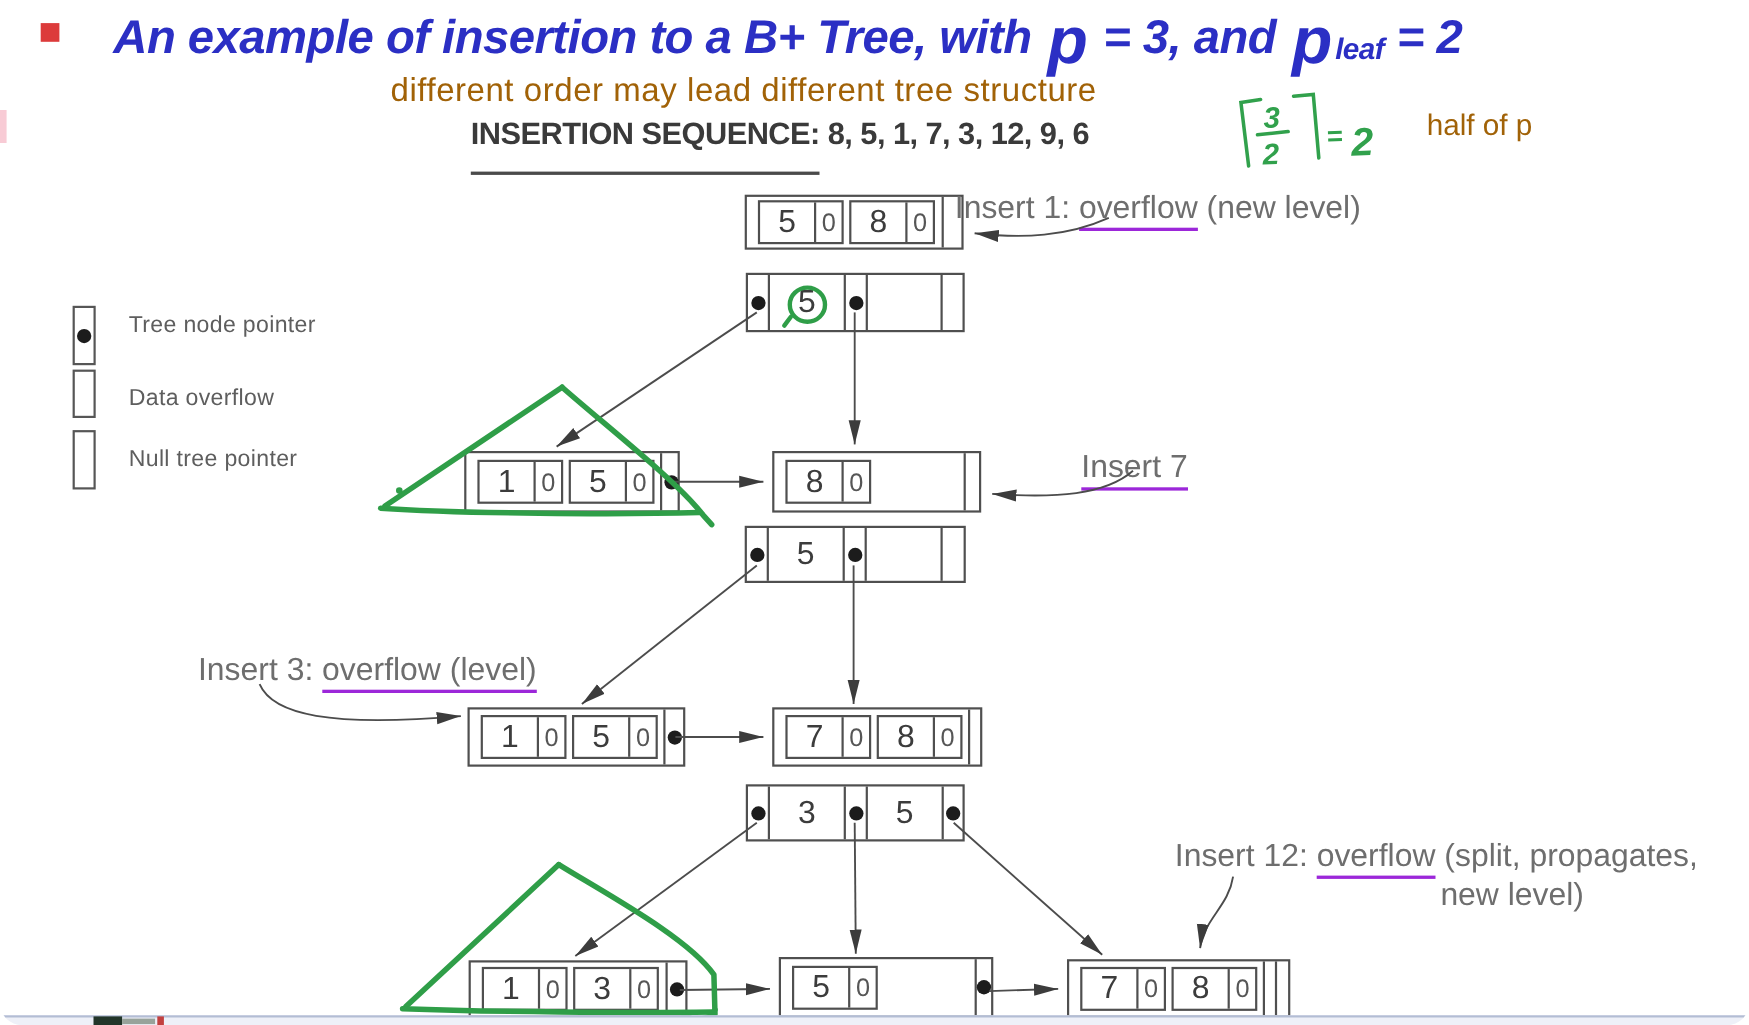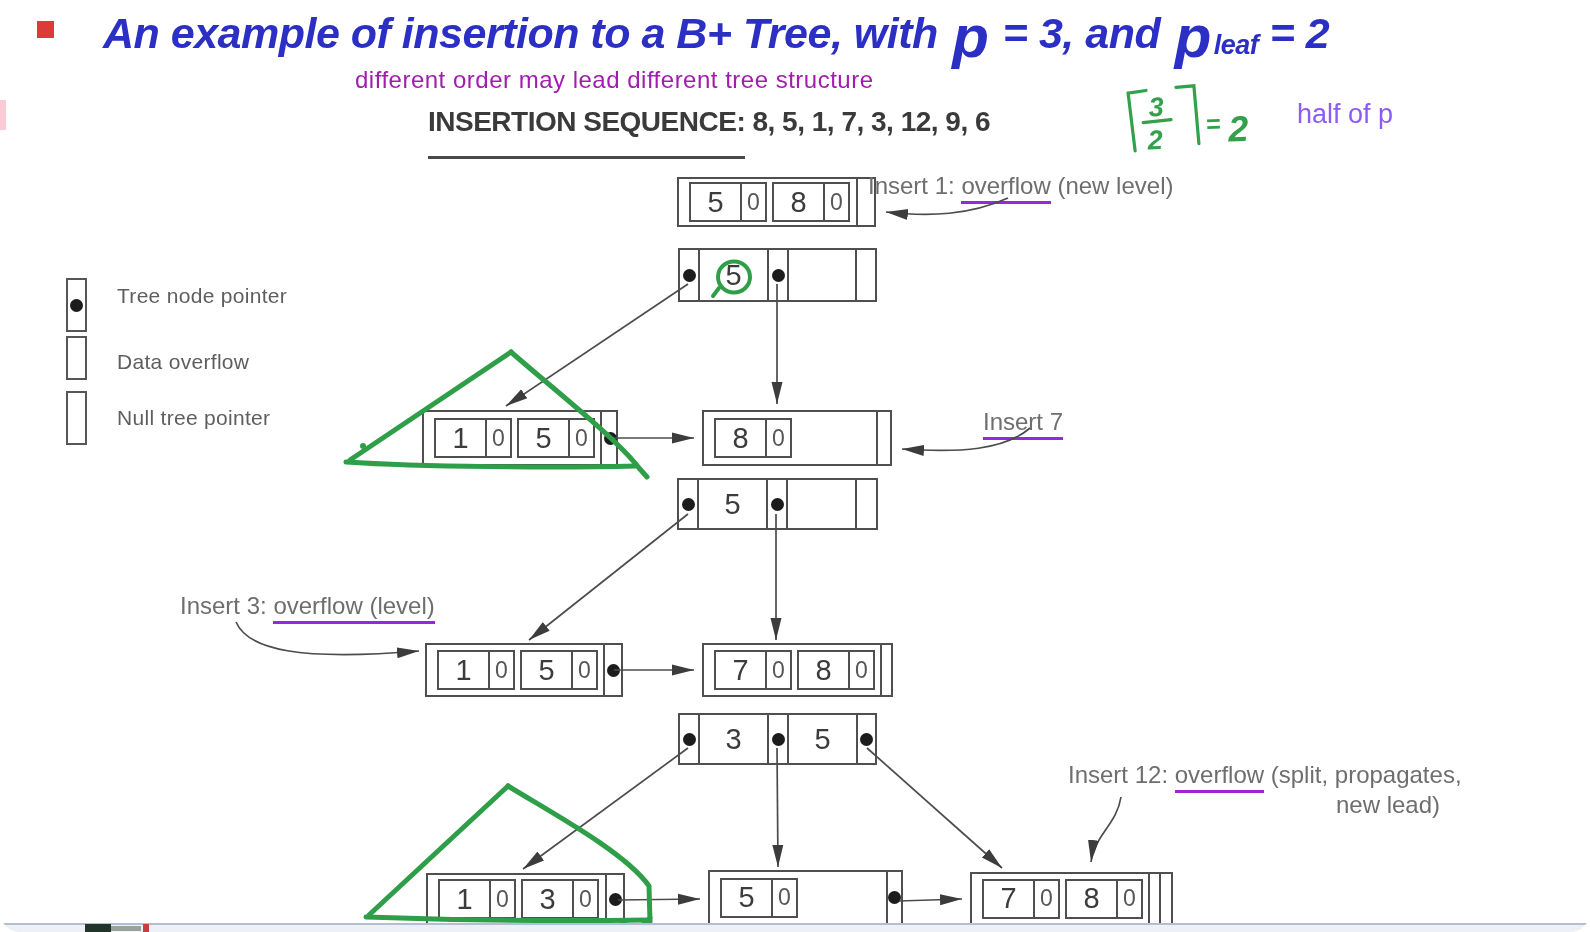--- a/index.html
+++ b/index.html
@@ -6,24 +6,24 @@
   .stage{position:relative;width:1590px;height:932px;background:#ffffff;overflow:hidden;
          font-family:"Liberation Sans",sans-serif;border-radius:20px;}
   .abs{position:absolute;}
 
   
   .bullet{left:37px;top:21px;width:17px;height:17px;background:#dc3b3b;}
   .title{left:103px;top:2px;font-size:43px;font-style:italic;font-weight:bold;color:#2b2fc4;
          white-space:nowrap;letter-spacing:-0.5px;}
   .bigp{font-size:60px;vertical-align:-9px;margin:0 3px;}
   .subp{font-size:27px;vertical-align:-6px;}
-  .subtitle{left:355px;top:66px;font-size:24px;color:#a21caf;letter-spacing:0.5px;white-space:nowrap;text-align:right;}
+  .subtitle{left:355px;top:66px;font-size:30px;color:#a16207;letter-spacing:0.5px;white-space:nowrap;text-align:right;}
   .seq{left:428px;top:106px;font-size:28px;font-weight:bold;color:#3a3a3a;letter-spacing:-0.5px;white-space:nowrap;}
   .seq .ulbl{border-bottom:3px solid #4a4a4a;padding-bottom:19px;}
-  .halfp{left:1297px;top:99px;font-size:27px;color:#8b5cf6;white-space:nowrap;}
+  .halfp{left:1297px;top:99px;font-size:27px;color:#a16207;white-space:nowrap;}
 
   
   .lbox{border:2px solid #565656;display:flex;align-items:center;justify-content:center;
         box-sizing:border-box;background:#fff;}
   .llabel{font-size:21px;color:#5e5e5e;white-space:nowrap;letter-spacing:0.3px;}
 
   
   #diagram{position:absolute;left:0;top:0;width:1590px;height:932px;}
   .node{position:absolute;border:2px solid #4f4f4f;box-sizing:border-box;display:flex;background:transparent;}
   .leaf{align-items:center;padding-left:10px;}
@@ -38,21 +38,21 @@
   .part.key{width:69px;font-size:29px;color:#3c3c3c;}
   .part.ptr{width:20px;}
   .part.ptr.last{border-right:none;width:17px;margin-left:auto;}
   .tail{flex:none;box-sizing:border-box;border-left:2px solid #4f4f4f;align-self:stretch;margin-left:auto;
         display:flex;align-items:center;justify-content:center;}
   .tail.t2{justify-content:flex-start;}
   .t2 .innerline{width:9px;border-right:2px solid #4f4f4f;align-self:stretch;}
   .dot{width:13px;height:13px;border-radius:50%;background:#1c1c1c;flex:none;}
 
   
-  .ann{position:absolute;font-size:24px;color:#6e6e6e;white-space:nowrap;line-height:1.25;}
+  .ann{position:absolute;font-size:29px;color:#6e6e6e;white-space:nowrap;line-height:1.25;}
   .u{border-bottom:3px solid #9c27d9;padding-bottom:2px;}
 
   
   #overlay{position:absolute;left:0;top:0;z-index:5;pointer-events:none;}
 
   
   .strip{left:0;top:923px;width:1590px;height:9px;background:#eef0f8;border-top:2px solid #b3bdd4;
          z-index:20;box-sizing:border-box;}
   .mark{z-index:21;}
   .pink{left:0;top:100px;width:6px;height:30px;background:#f5bac7;opacity:.75;}
@@ -258,21 +258,21 @@
       <text x="1206" y="134" fill="#31a14c" stroke="none" font-size="25" font-weight="bold" font-family="Liberation Sans, sans-serif">=</text>
       <text x="1228" y="144" fill="#31a14c" stroke="none" font-size="36" font-weight="bold" font-style="italic" font-family="Liberation Sans, sans-serif">2</text>
     </g>
   </svg>
 
   <div class="ann" style="left:868px;top:171px;"><span>Insert 1: </span><span class="u">overflow</span><span> (new level)</span></div>
   <div class="ann" style="left:983px;top:387px;margin-top:20px;"><span class="u">Insert 7</span></div>
   <div class="ann" style="left:180px;top:591px;"><span>Insert 3: </span><span class="u">overflow (level)</span></div>
   <div class="ann" style="left:1068px;top:760px;width:372px;text-align:right;">
     <div><span>Insert 12: </span><span class="u">overflow</span><span> (split, propagates,</span></div>
-    <div>new lead)</div>
+    <div>new level)</div>
   </div>
 
   <div class="abs pink"></div>
   <div class="abs strip"></div>
   <div class="abs mark" style="left:85px;top:924px;width:26px;height:8px;background:#22352a;"></div>
   <div class="abs mark" style="left:111px;top:926px;width:30px;height:5px;background:#98a39b;"></div>
   <div class="abs mark" style="left:143px;top:924px;width:6px;height:8px;background:#c2403f;"></div>
 </div>
 
 </body></html>

